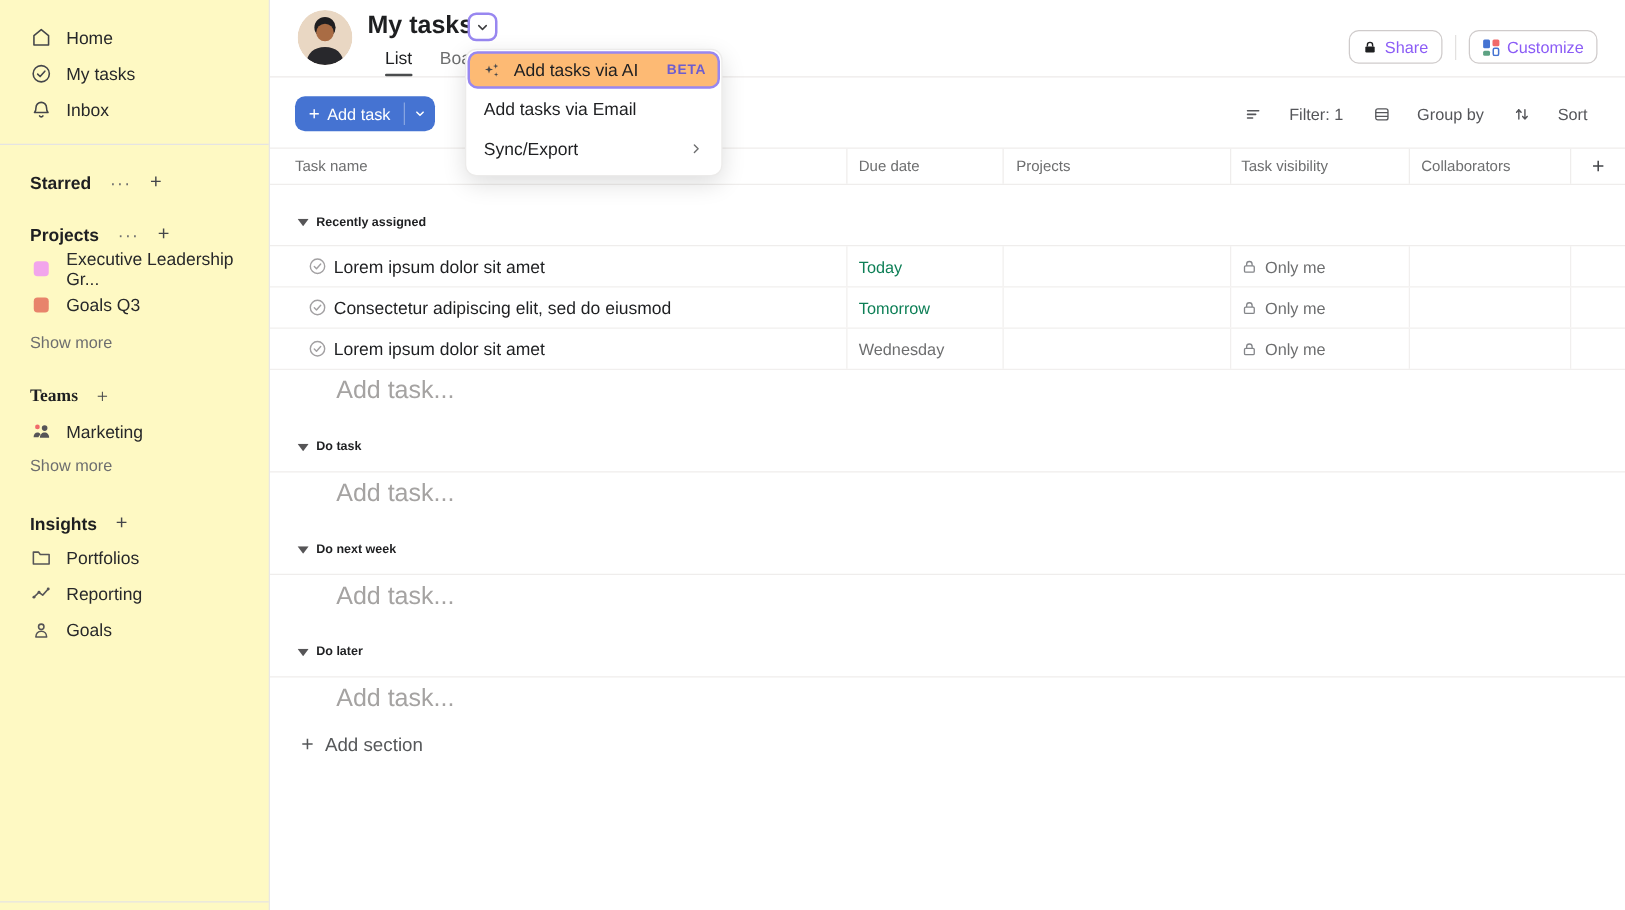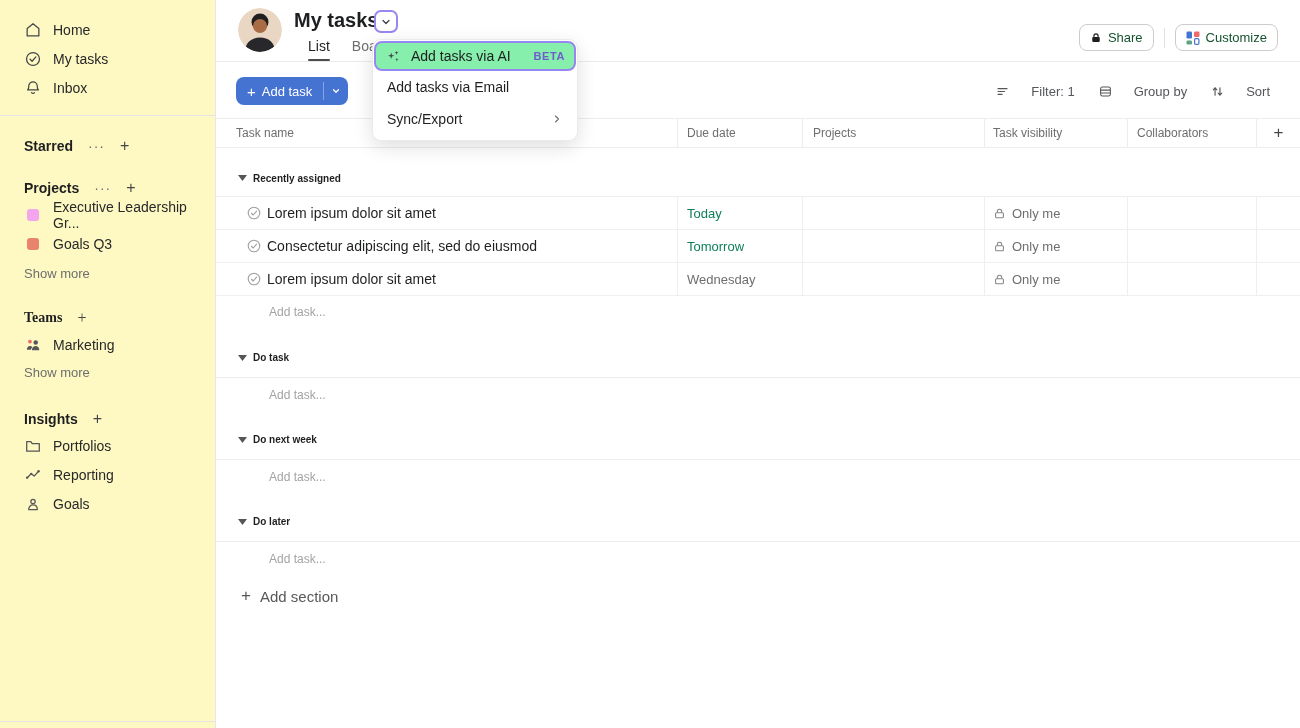--- a/index.html
+++ b/index.html
@@ -25,21 +25,21 @@
 
   .main-header { position:absolute; left:0; top:0; right:0; height:62px; border-bottom:1px solid #edeae9; }
   .avatar { position:absolute; left:22px; top:8px; width:44px; height:44px; border-radius:50%; overflow:hidden; }
   .page-title { position:absolute; left:78px; top:9px; font-size:20px; font-weight:700; }
   .title-chevron-btn { position:absolute; left:158px; top:10px; width:24px; height:23px; background:#fff; border:2px solid #9887f0; border-radius:7px; display:flex; align-items:center; justify-content:center; cursor:pointer; }
   .tabs { position:absolute; left:92px; top:38px; display:flex; gap:22px; height:23px; }
   .tab { font-size:14px; color:#6d6e6f; cursor:pointer; position:relative; padding-bottom:6px; }
   .tab.active { color:#1e1f21; }
   .tab.active::after { content:""; position:absolute; left:0; right:0; bottom:0; height:2px; background:#4a4c4e; border-radius:2px; }
   .header-actions { position:absolute; right:22px; top:24px; display:flex; align-items:center; gap:10px; }
-  .hbtn { height:27px; display:flex; align-items:center; gap:6px; padding:0 10px; border:1px solid #cfcbcb; border-radius:8px; background:#fff; font-size:13px; color:#14532d; cursor:pointer; }
+  .hbtn { height:27px; display:flex; align-items:center; gap:6px; padding:0 10px; border:1px solid #cfcbcb; border-radius:8px; background:#fff; font-size:13px; color:#8b5cf6; cursor:pointer; }
   .vdiv { width:1px; height:20px; background:#e3e1e0; }
 
   
   .add-task-btn { position:absolute; left:20px; top:77px; height:28px; display:flex; align-items:stretch; background:#4573d2; border-radius:8px; overflow:hidden; color:#fff; cursor:pointer; }
   .add-task-main { display:flex; align-items:center; gap:6px; padding:0 11px; font-size:13px; }
   .add-task-main .plus { font-size:15px; }
   .add-task-sep { width:1px; background:rgba(255,255,255,.35); margin:5px 0; }
   .add-task-caret { width:24px; display:flex; align-items:center; justify-content:center; }
   .view-controls { position:absolute; right:30px; top:77px; height:28px; display:flex; align-items:center; gap:24px; font-size:13px; color:#55565a; }
   .vc-item { display:flex; align-items:center; gap:22px; cursor:pointer; }
@@ -60,29 +60,29 @@
   .section-header .caret { width:9px; display:flex; cursor:pointer; }
   .section-title { font-size:10px; font-weight:700; color:#1e1f21; cursor:pointer; }
   .task-row { height:33px; border-bottom:1px solid #f1efee; font-size:14px; cursor:pointer; }
   .td { display:flex; align-items:center; border-right:1px solid #f1efee; overflow:hidden; }
   .td:last-child { border-right:none; }
   .td.c-name { padding-left:30px; gap:3px; }
   .td.c-name .name-text { padding-left:0; }
   .td.c-due { padding-left:9px; font-size:13px; }
   .due-green { color:#0d7f56; } .due-gray { color:#6d6e6f; }
   .td.c-vis { padding-left:8px; gap:6px; font-size:13px; color:#6d6e6f; }
-  .add-task-row { height:32px; display:flex; align-items:center; padding-left:53px; font-size:12px; color:#a5a3a2; cursor:pointer;text-align:right; }
+  .add-task-row { height:32px; display:flex; align-items:center; padding-left:53px; font-size:20px; color:#a5a3a2; cursor:pointer;text-align:right; }
   .add-task-row.tall { height:34px; }
   .gap10 { height:10px; } .gap8 { height:8px; }
   .add-section-row { height:40px; display:flex; align-items:center; gap:9px; padding-left:25px; font-size:15px; color:#56585a; cursor:pointer; }
   .add-section-row .plus { font-size:17px; color:#56585a; }
 
   
   .dropdown { position:absolute; left:157px; top:40px; width:204px; background:#fff; border-radius:8px; box-shadow:0 0 0 1px #ecebea, 0 6px 20px rgba(0,0,0,.14); padding:1px 0 5px; z-index:30; }
-  .menu-item-focus { margin:0 1px; border:2px solid #9887f0; border-radius:8px; height:30px; display:flex; align-items:center; gap:9px; padding:0 9px; font-size:14px; cursor:pointer; background:#86efac; }
+  .menu-item-focus { margin:0 1px; border:2px solid #9887f0; border-radius:8px; height:30px; display:flex; align-items:center; gap:9px; padding:0 9px; font-size:14px; cursor:pointer; background:#fdba74; }
   .beta { margin-left:auto; font-size:11px; font-weight:700; letter-spacing:.6px; color:#6d5dcf; }
   .menu-item { height:32px; display:flex; align-items:center; padding:0 14px; font-size:14px; cursor:pointer; }
   .menu-item .sub { margin-left:auto; display:flex; }
 </style>
 </head>
 <body>
 
 <div class="app">
 
   <div class="sidebar">

